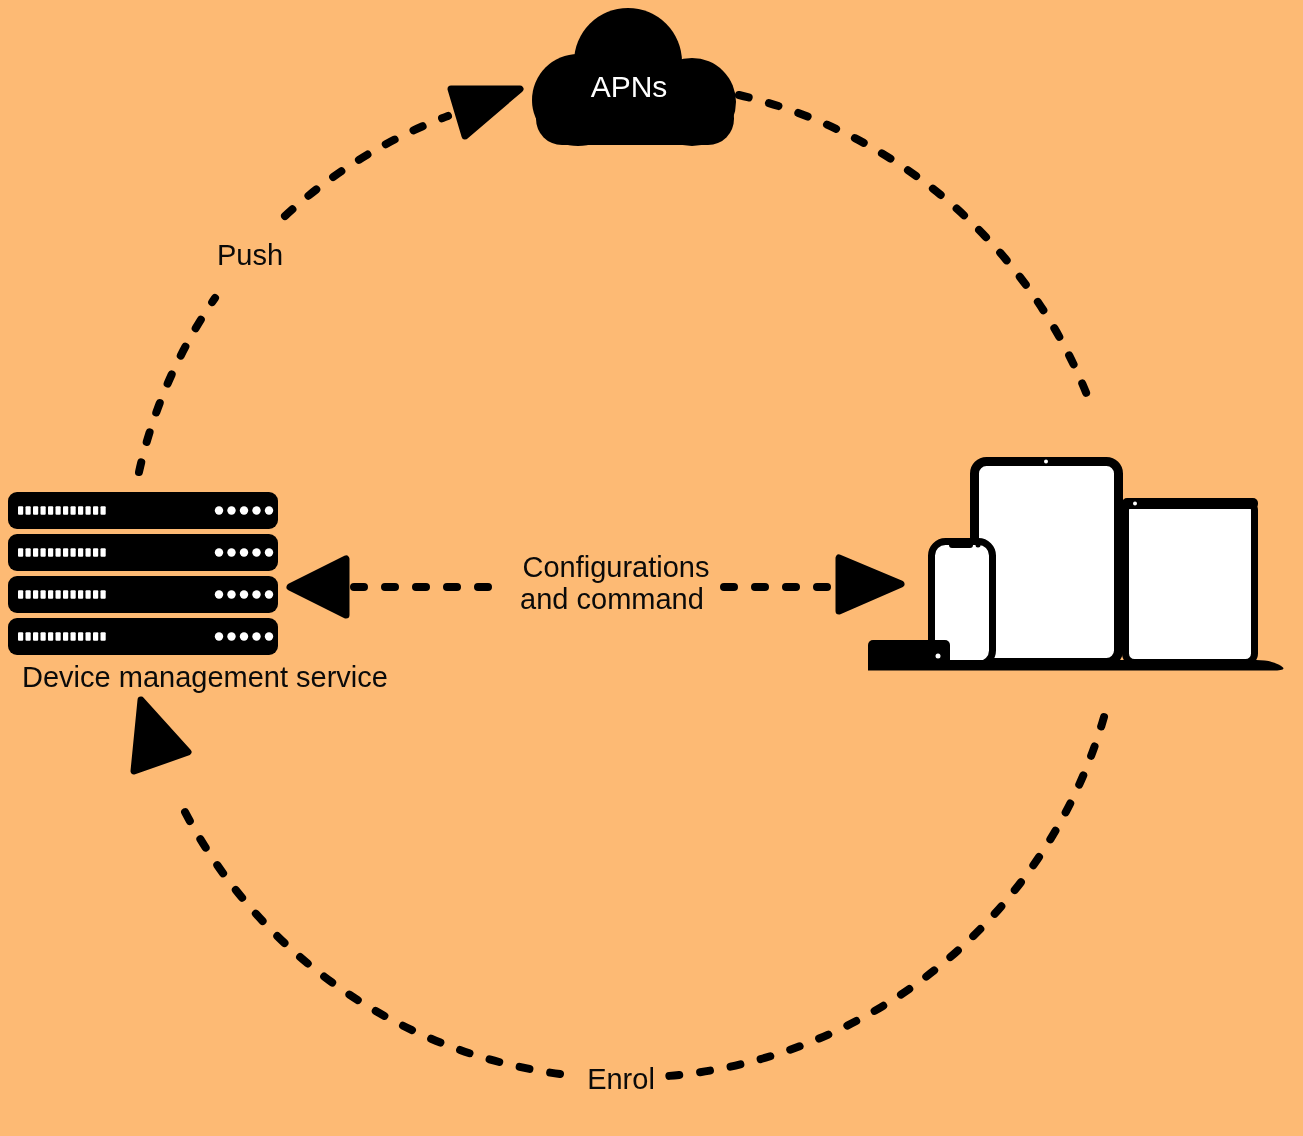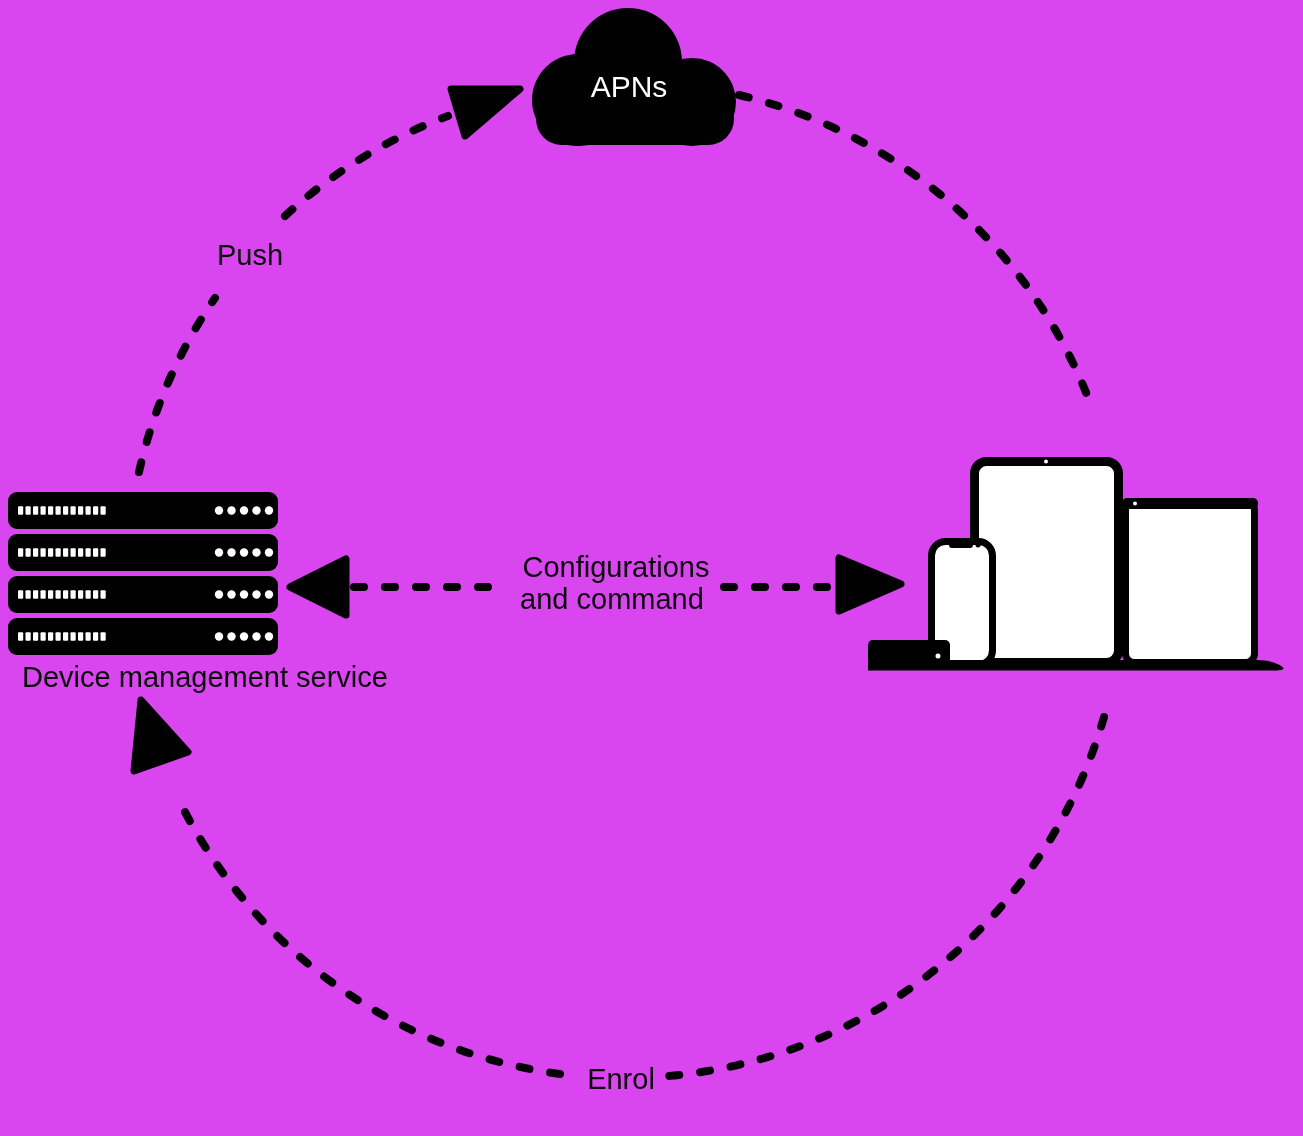--- a/index.html
+++ b/index.html
@@ -5,21 +5,21 @@
   html, body {
     margin: 0;
     padding: 0;
     background: #ffffff;
     font-family: "Liberation Sans", sans-serif;
   }
   .stage {
     position: relative;
     width: 1303px;
     height: 1136px;
-    background: #d946ef;
+    background: #fdba74;
     overflow: hidden;
   }
   svg { display: block; }
   text {
     font-family: "Liberation Sans", sans-serif;
     font-size: 29px;
     fill: #0a0a0a;
   }
   text.on-dark { fill: #ffffff; font-size: 30px; }
 </style>

